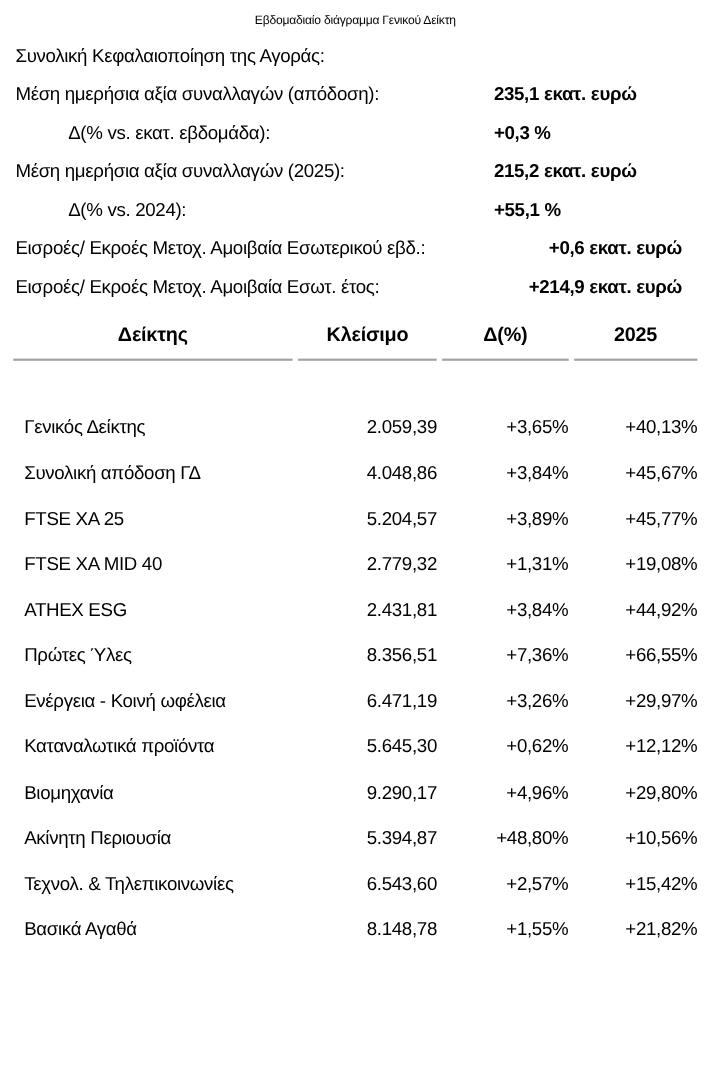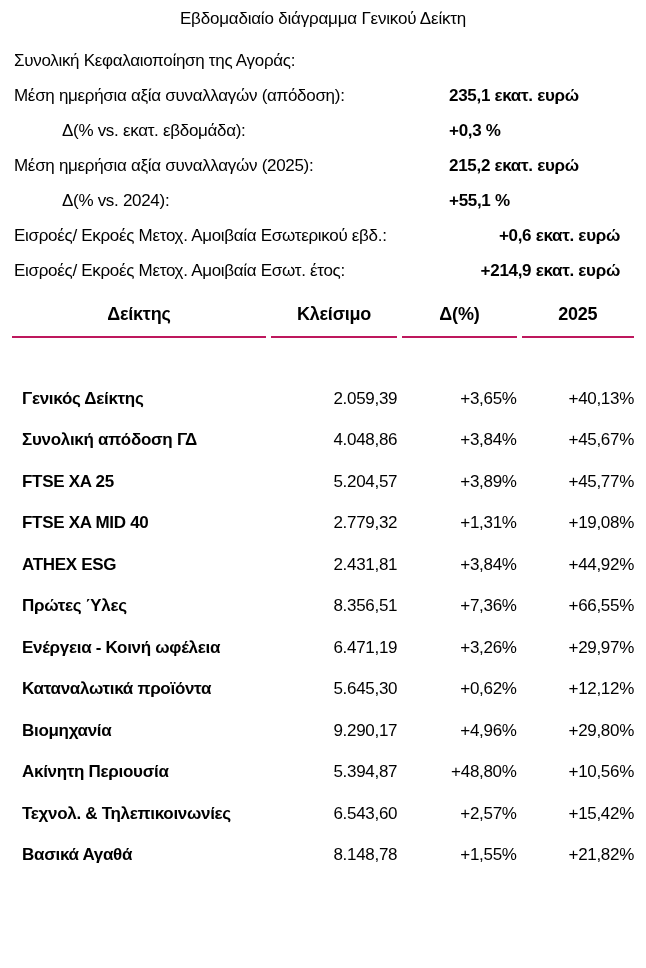--- a/index.html
+++ b/index.html
@@ -14,25 +14,25 @@
     width: 646px;
     height: 968px;
     background: #ffffff;
     overflow: hidden;
   }
   .title {
     padding-top: 7px;
     height: 24px;
     line-height: 24px;
     text-align: center;
-    font-size: 17px;
+    font-size: 11px;
     letter-spacing: -0.2px;
   }
   .stats {
-    margin-top: 12px;
+    margin-top: 2px;
   }
   .stat-row {
     position: relative;
     height: 35px;
     line-height: 35px;
     font-size: 17px;
     letter-spacing: -0.3px;
   }
   .stat-label {
     position: absolute;
@@ -64,40 +64,39 @@
   table.idx col.c3 { width: 114px; }
   table.idx col.c4 { width: 112px; }
   table.idx th {
     height: 44px;
     vertical-align: middle;
     text-align: center;
     font-size: 18px;
     font-weight: bold;
     letter-spacing: -0.2px;
     padding: 0;
-    border-bottom: 2px solid #be185d;
+    border-bottom: 2px solid #a3a3a3;
   }
   table.idx tr.spacer td {
     height: 40px;
     padding: 0;
     border: none;
   }
   table.idx tbody td {
     height: 41.5px;
     vertical-align: middle;
     text-align: right;
     font-size: 17px;
     letter-spacing: -0.3px;
     padding: 0;
     white-space: nowrap;
   }
   table.idx tbody td.name {
     text-align: left;
     padding-left: 10px;
-    font-weight: bold;
   }
 </style>
 </head>
 <body>
 
 <div class="page">
 
   <div class="title">Εβδομαδιαίο διάγραμμα Γενικού Δείκτη</div>
 
   <div class="stats">

